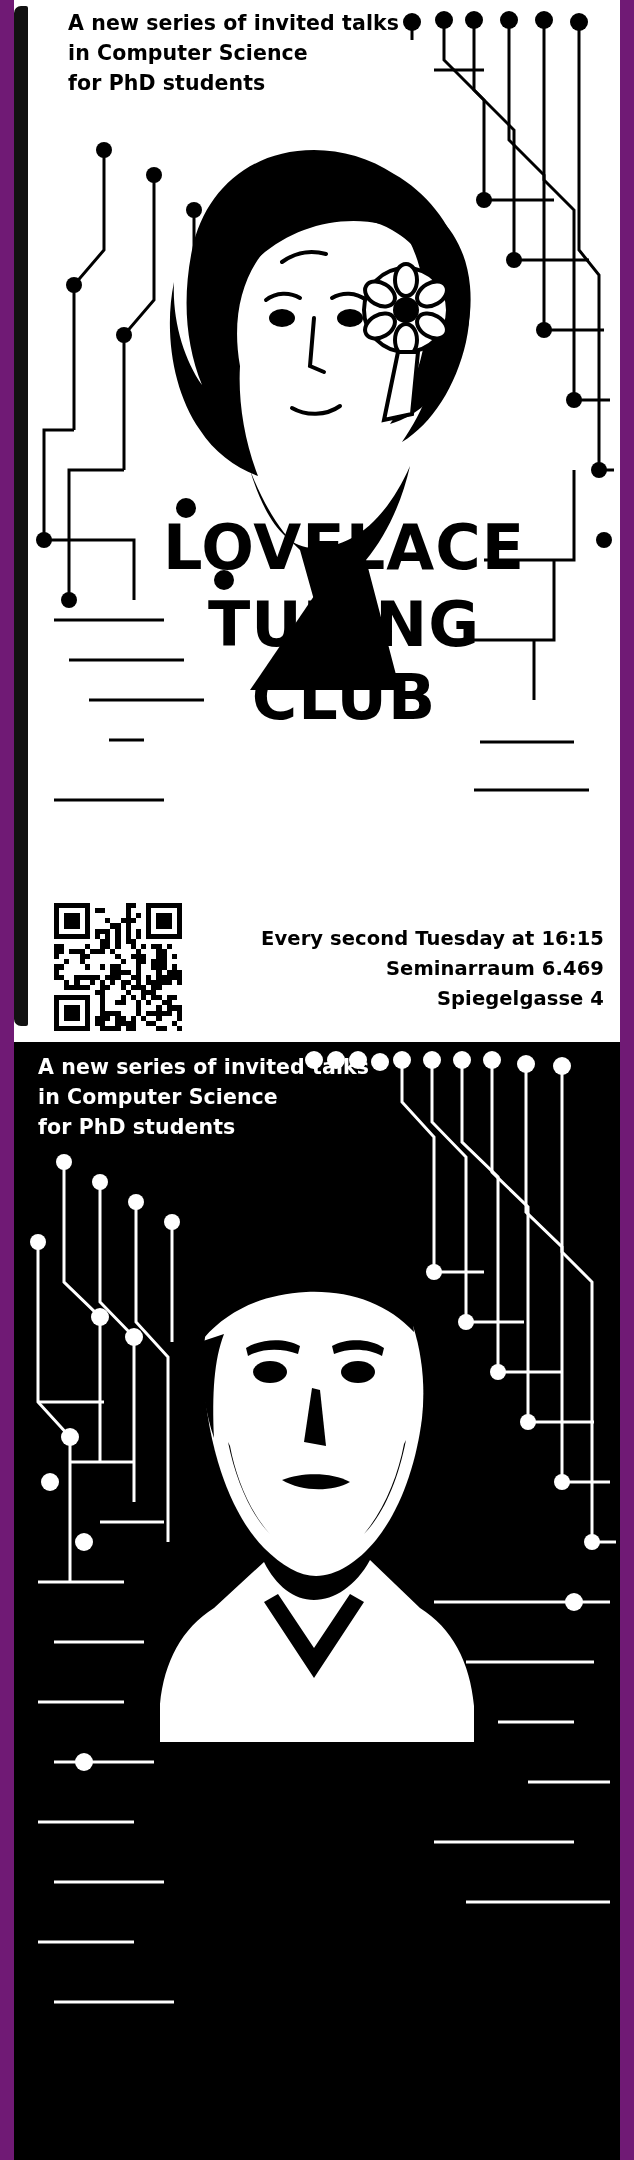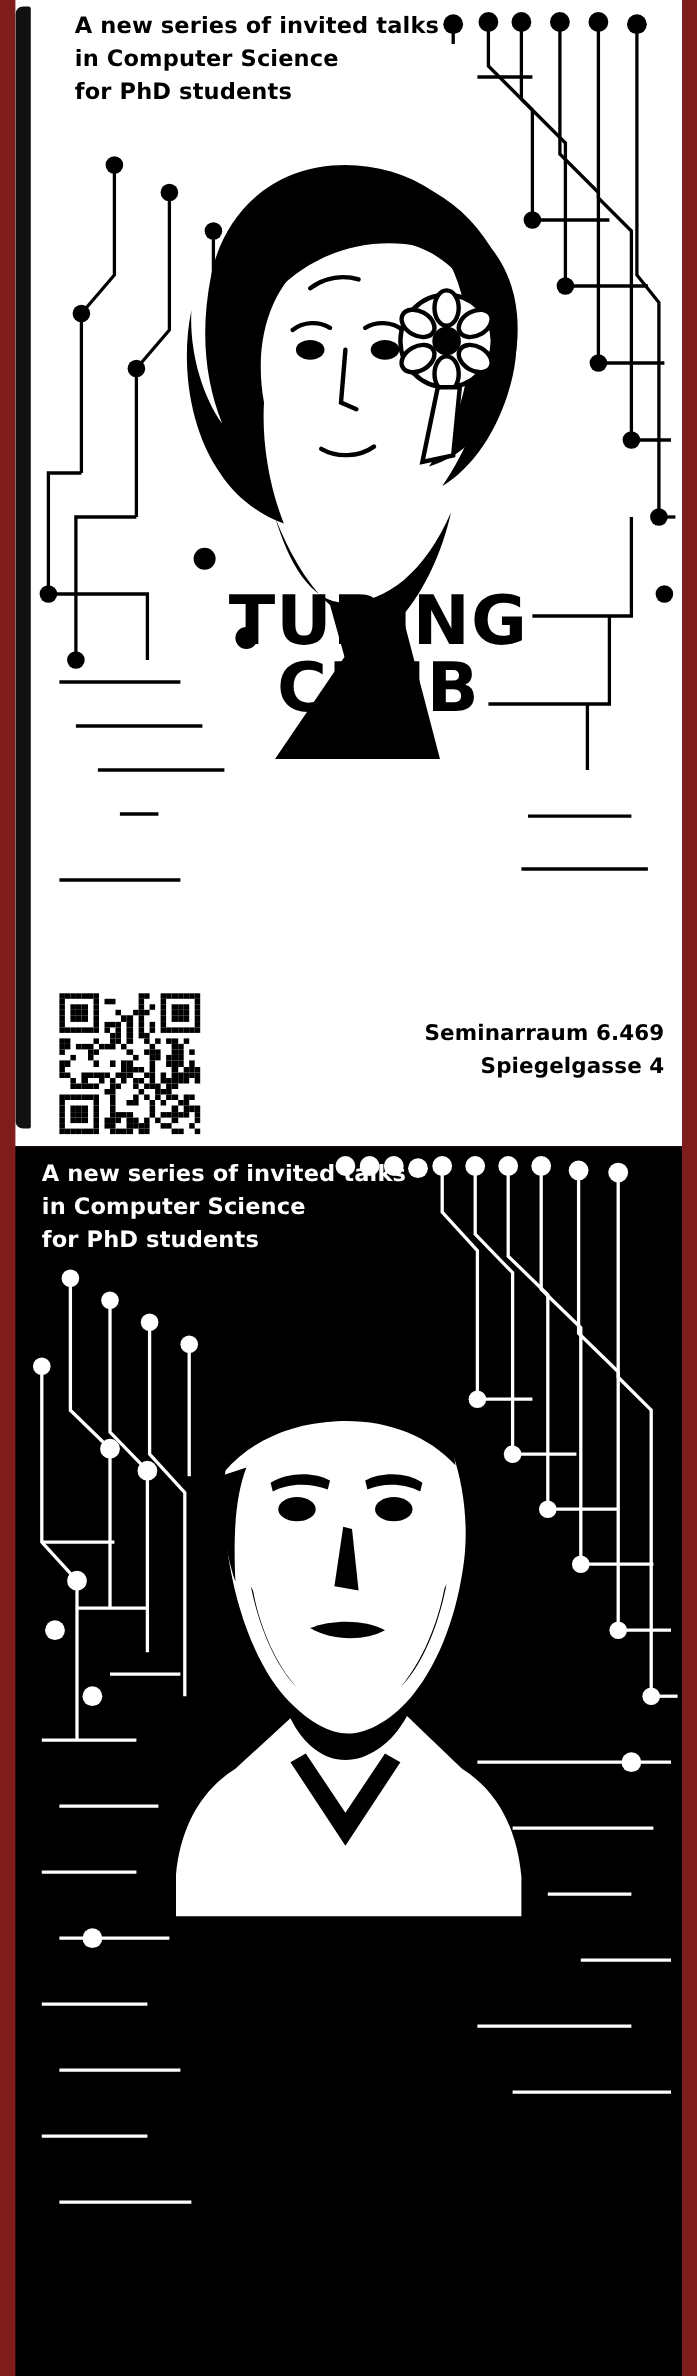--- a/index.html
+++ b/index.html
@@ -11,21 +11,21 @@
     width: 634px;
     height: 2160px;
     font-family: "DejaVu Sans", sans-serif;
     overflow: hidden;
   }
 
   .page {
     position: relative;
     width: 634px;
     height: 2160px;
-    background: #7f1d1d;
+    background: #701a75;
   }
 
   
   .poster {
     position: absolute;
     overflow: hidden;
   }
   .poster-light {
     left: 14px;
     top: 0px;
@@ -75,21 +75,21 @@
     line-height: 0.98;
   }
   .poster-light .club-title {
     left: 80px;
     top: 518px;
     width: 500px;
     color: #000000;
   }
   .club-title .l1 { display: block; font-size: 62px; }
   .club-title .l2 { display: block; font-size: 62px; margin-top: 16px; }
-  .club-title .l3 { display: block; font-size: 62px; margin-top: 0; }
+  .club-title .l3 { display: block; font-size: 62px; margin-top: 12px; }
 
   
   .details {
     position: absolute;
     text-align: right;
     font-size: 19.5px;
     font-weight: 700;
     line-height: 30px;
     letter-spacing: 0.1px;
   }
@@ -256,25 +256,27 @@
       <path d="M384 352 L 370 420 L 398 414 L 404 352 Z" fill="#fff" stroke="#000" stroke-width="4"></path>
     </svg>
 
     <div class="tagline">
       <div>A new series of invited talks</div>
       <div>in Computer Science</div>
       <div>for PhD students</div>
     </div>
 
     <div class="club-title">
+      <span class="l1">LOVELACE</span>
       <span class="l2">TURING</span>
       <span class="l3">CLUB</span>
     </div>
 
     <div class="details">
+      <div>Every second Tuesday at 16:15</div>
       <div>Seminarraum 6.469</div>
       <div>Spiegelgasse 4</div>
     </div>
 
     <div class="qr">
         <i class="on"></i>
         <i class="on"></i>
         <i class="on"></i>
         <i class="on"></i>
         <i class="on"></i>

